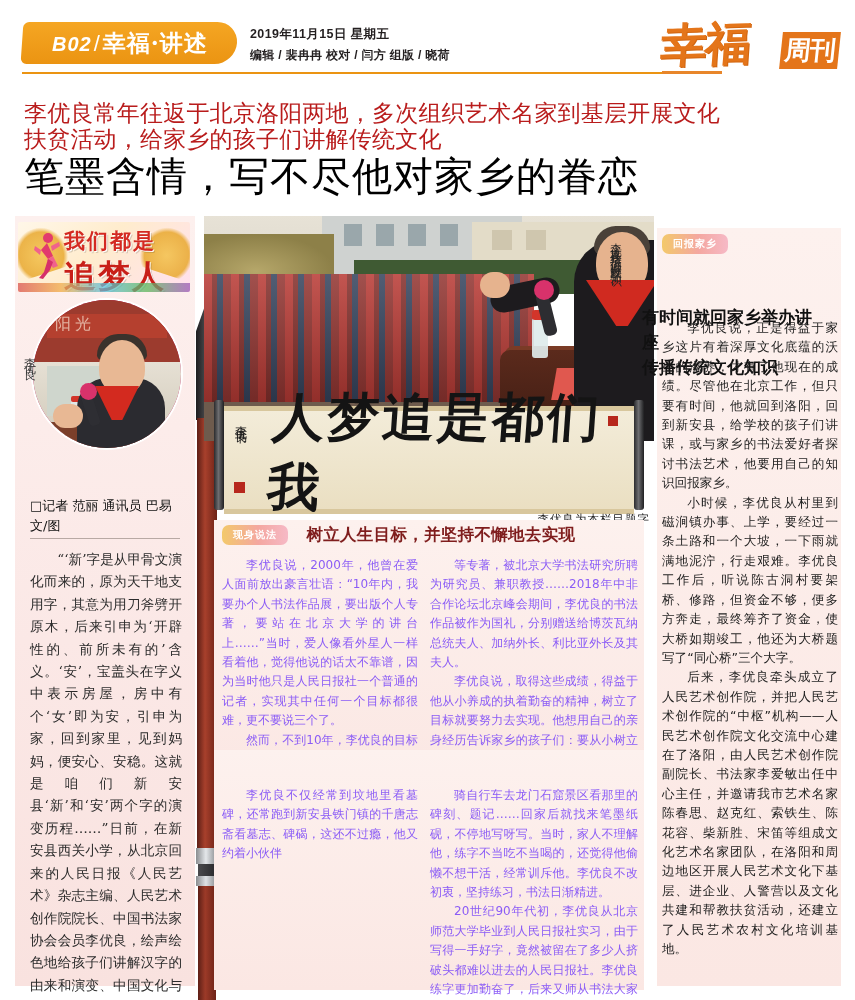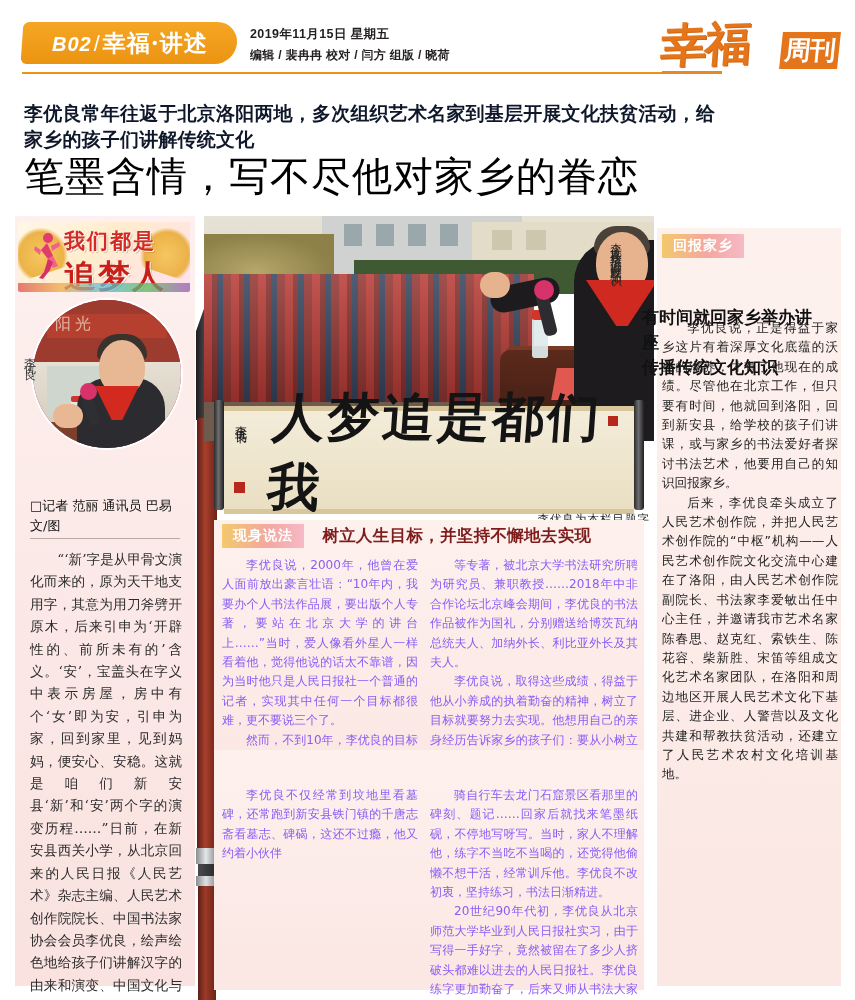--- a/index.html
+++ b/index.html
@@ -42,21 +42,21 @@
   }
   .brand-zk{
     position:absolute;right:2px;top:22px;background:#e4751a;color:#fff;
     font-size:26px;font-weight:bold;font-family:"DejaVu Serif",serif;
     padding:1px 4px;letter-spacing:-1px;transform:skewX(-6deg);
   }
 
   
   .shoulder{
     position:absolute;left:24px;top:100px;width:700px;
-    font-size:19px;line-height:26px;color:#0f172a;font-weight:700;
+    font-size:23px;line-height:26px;color:#b91c1c;font-weight:400;
     font-family:"DejaVu Sans",sans-serif;letter-spacing:.2px;
   }
   .maintitle{
     position:absolute;left:24px;top:152px;width:720px;
     font-size:40px;line-height:48px;color:#000;font-weight:normal;
     font-family:"DejaVu Sans",sans-serif;letter-spacing:1px;
   }
 
   
   .left-rail{
@@ -198,22 +198,22 @@
   .scroll-credit{
     position:absolute;left:470px;top:512px;width:180px;text-align:right;
     font-family:"DejaVu Serif",serif;font-size:11.5px;color:#262626;letter-spacing:1px;
   }
 
   
   .sec{position:absolute;}
   .sec-badge{
     display:inline-block;vertical-align:middle;
     background:linear-gradient(90deg,#f3c96b 0%,#f4a7a0 55%,#f6b9c6 100%);
-    border-radius:1px;padding:3px 11px;color:#fff;font-weight:bold;
-    font-size:14px;font-family:"DejaVu Sans",sans-serif;letter-spacing:1px;text-align:right;
+    border-radius:7px;padding:3px 11px;color:#fff;font-weight:bold;
+    font-size:10px;font-family:"DejaVu Sans",sans-serif;letter-spacing:1px;text-align:right;
   }
   .sec-title{
     display:inline-block;vertical-align:middle;margin-left:14px;
     font-size:16.5px;font-weight:bold;color:#7f1d1d;
     font-family:"DejaVu Sans",sans-serif;letter-spacing:.3px;
   }
 
   
   .colbox{position:absolute;background:linear-gradient(180deg,#fdf1ee,#fbe7e3);}
   .col{
@@ -391,16 +391,17 @@
       <p>20世纪90年代初，李优良从北京师范大学毕业到人民日报社实习，由于写得一手好字，竟然被留在了多少人挤破头都难以进去的人民日报社。李优良练字更加勤奋了，后来又师从书法大家欧阳中石先生，书法水平跃上了一个更高的台阶。</p>
     </div>
 
   <div class="right-rail"></div>
   <div class="r-sec">
     <span class="sec-badge">回报家乡</span>
   </div>
   <div class="r-title">有时间就回家乡举办讲座<br>传播传统文化知识</div>
   <div class="r-body">
       <p>李优良说，正是得益于家乡这片有着深厚文化底蕴的沃土的滋养，才有了他现在的成绩。尽管他在北京工作，但只要有时间，他就回到洛阳，回到新安县，给学校的孩子们讲课，或与家乡的书法爱好者探讨书法艺术，他要用自己的知识回报家乡。</p>
+      <p>小时候，李优良从村里到磁涧镇办事、上学，要经过一条土路和一个大坡，一下雨就满地泥泞，行走艰难。李优良工作后，听说陈古洞村要架桥、修路，但资金不够，便多方奔走，最终筹齐了资金，使大桥如期竣工，他还为大桥题写了“同心桥”三个大字。</p>
       <p>后来，李优良牵头成立了人民艺术创作院，并把人民艺术创作院的“中枢”机构——人民艺术创作院文化交流中心建在了洛阳，由人民艺术创作院副院长、书法家李爱敏出任中心主任，并邀请我市艺术名家陈春思、赵克红、索铁生、陈花容、柴新胜、宋笛等组成文化艺术名家团队，在洛阳和周边地区开展人民艺术文化下基层、进企业、人警营以及文化共建和帮教扶贫活动，还建立了人民艺术农村文化培训基地。</p>
     </div>
 
 </div>
 
 </body></html>

